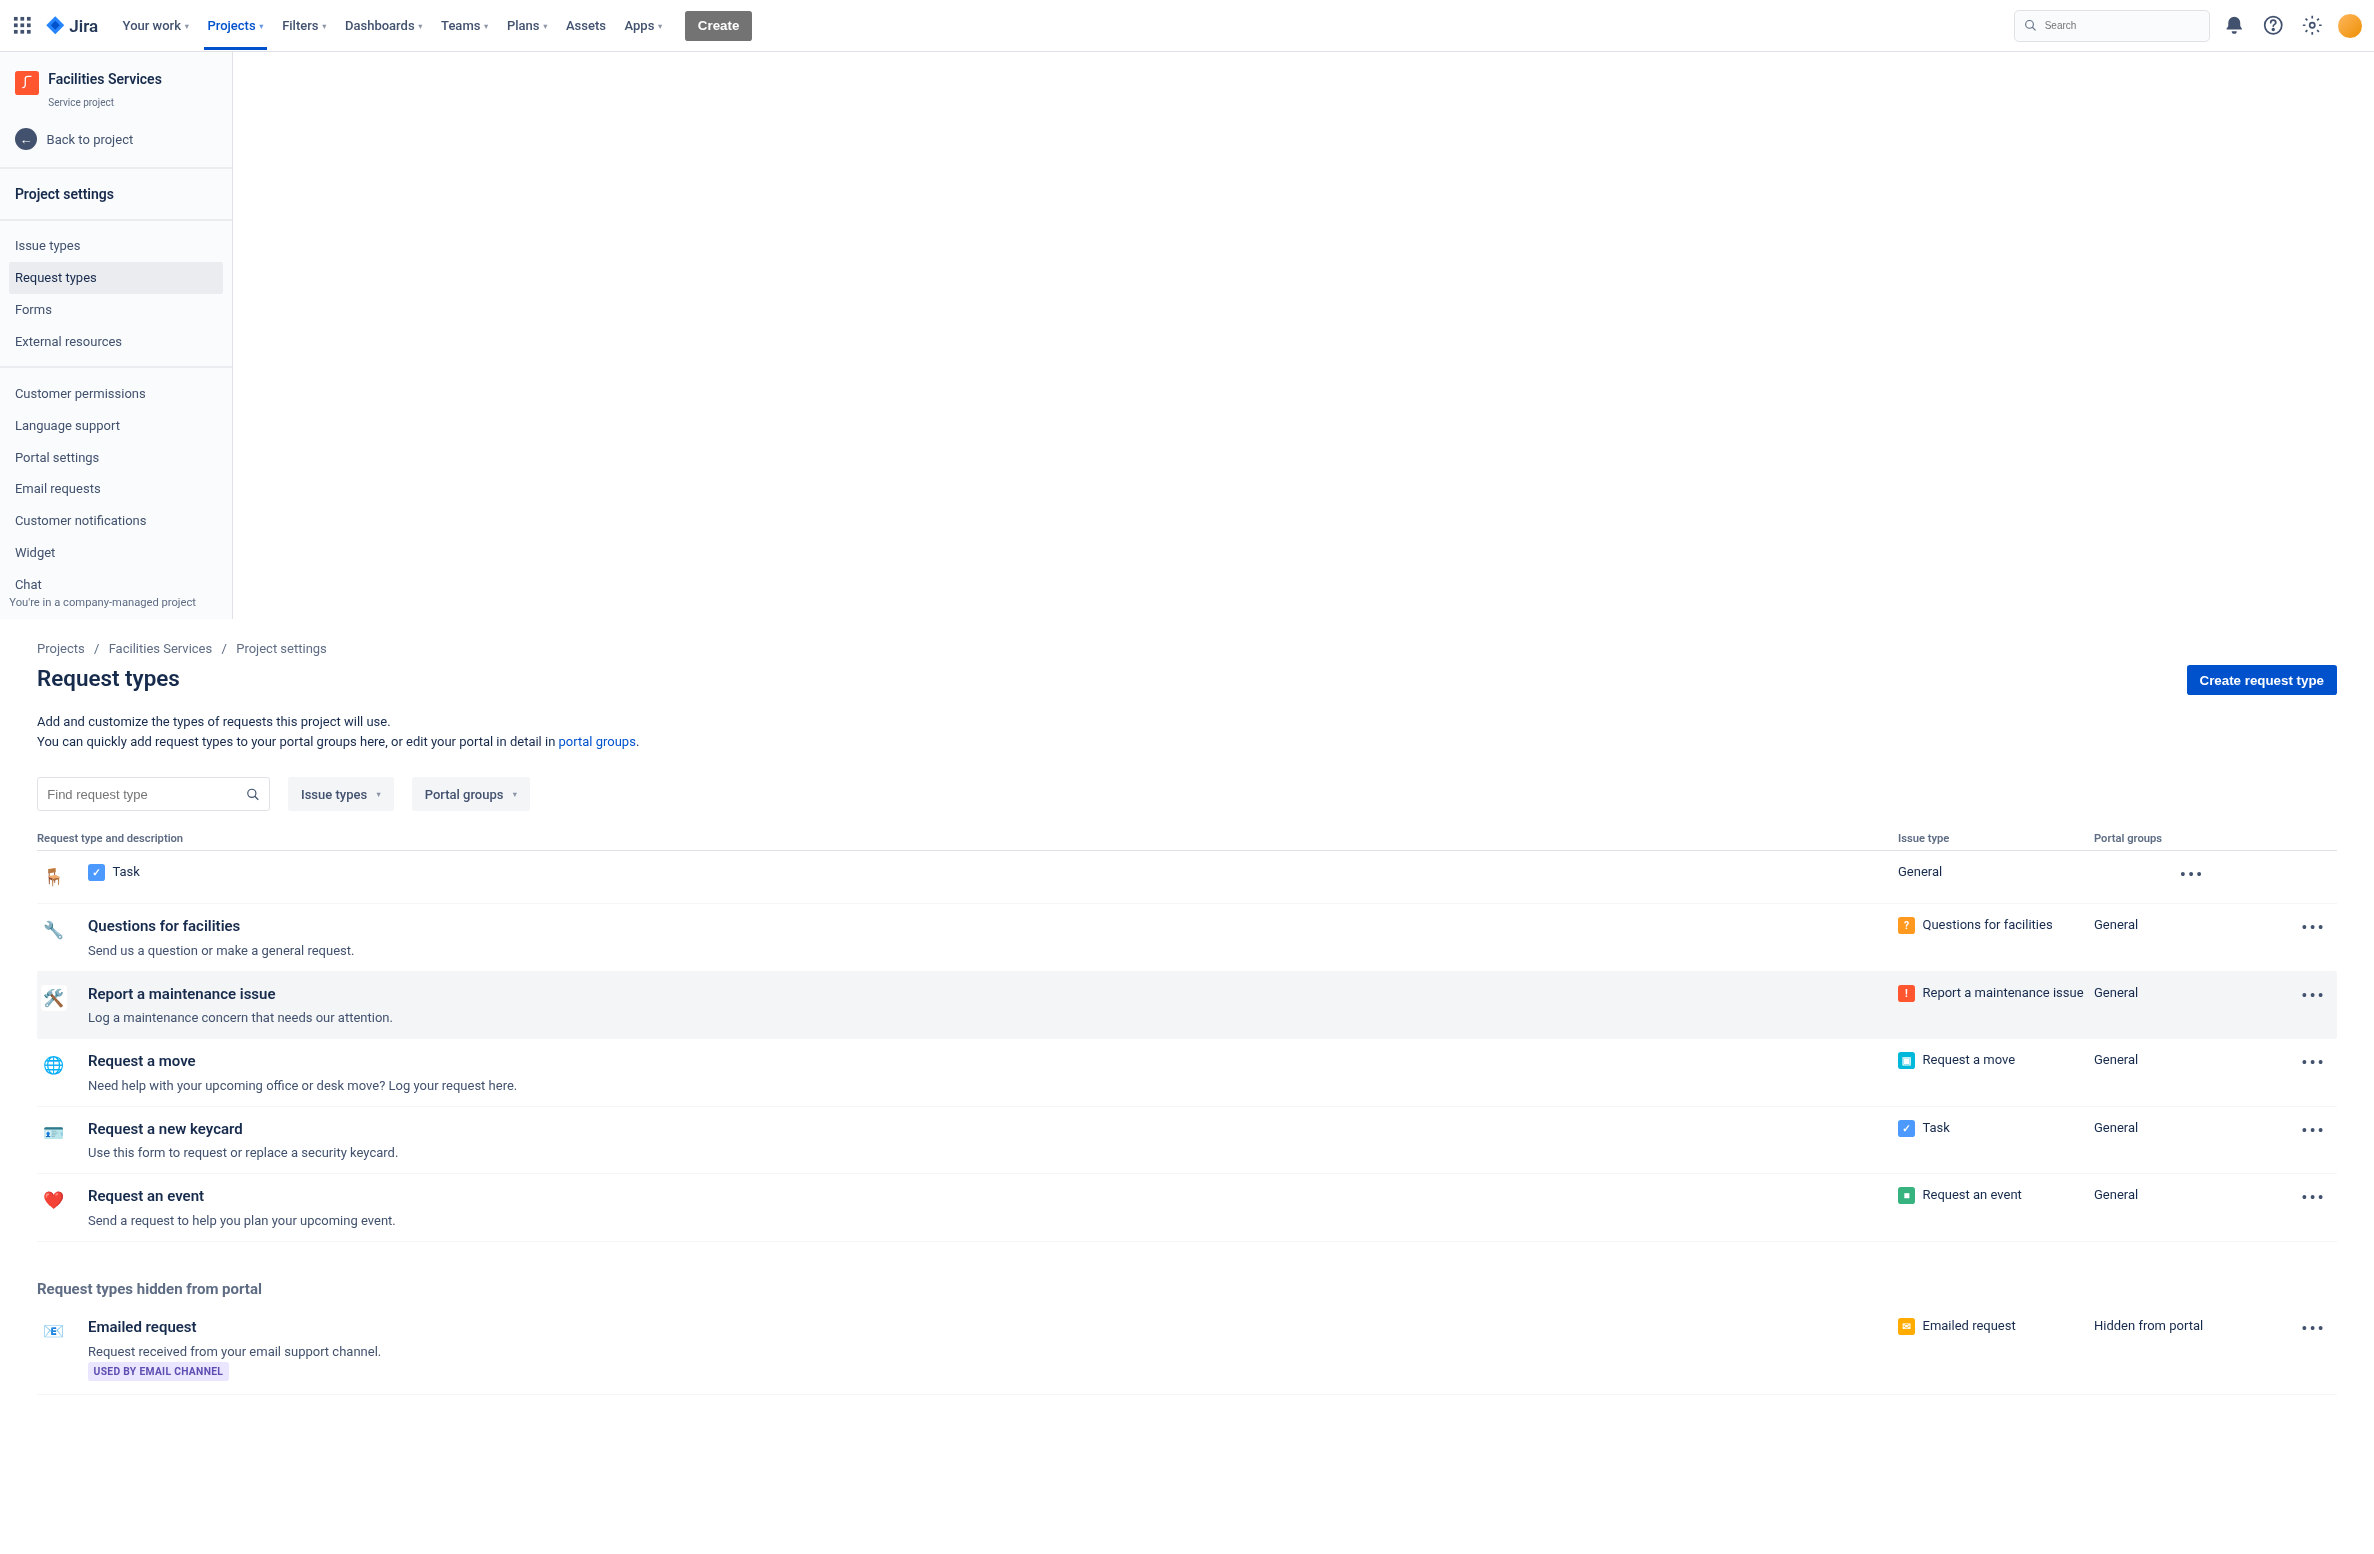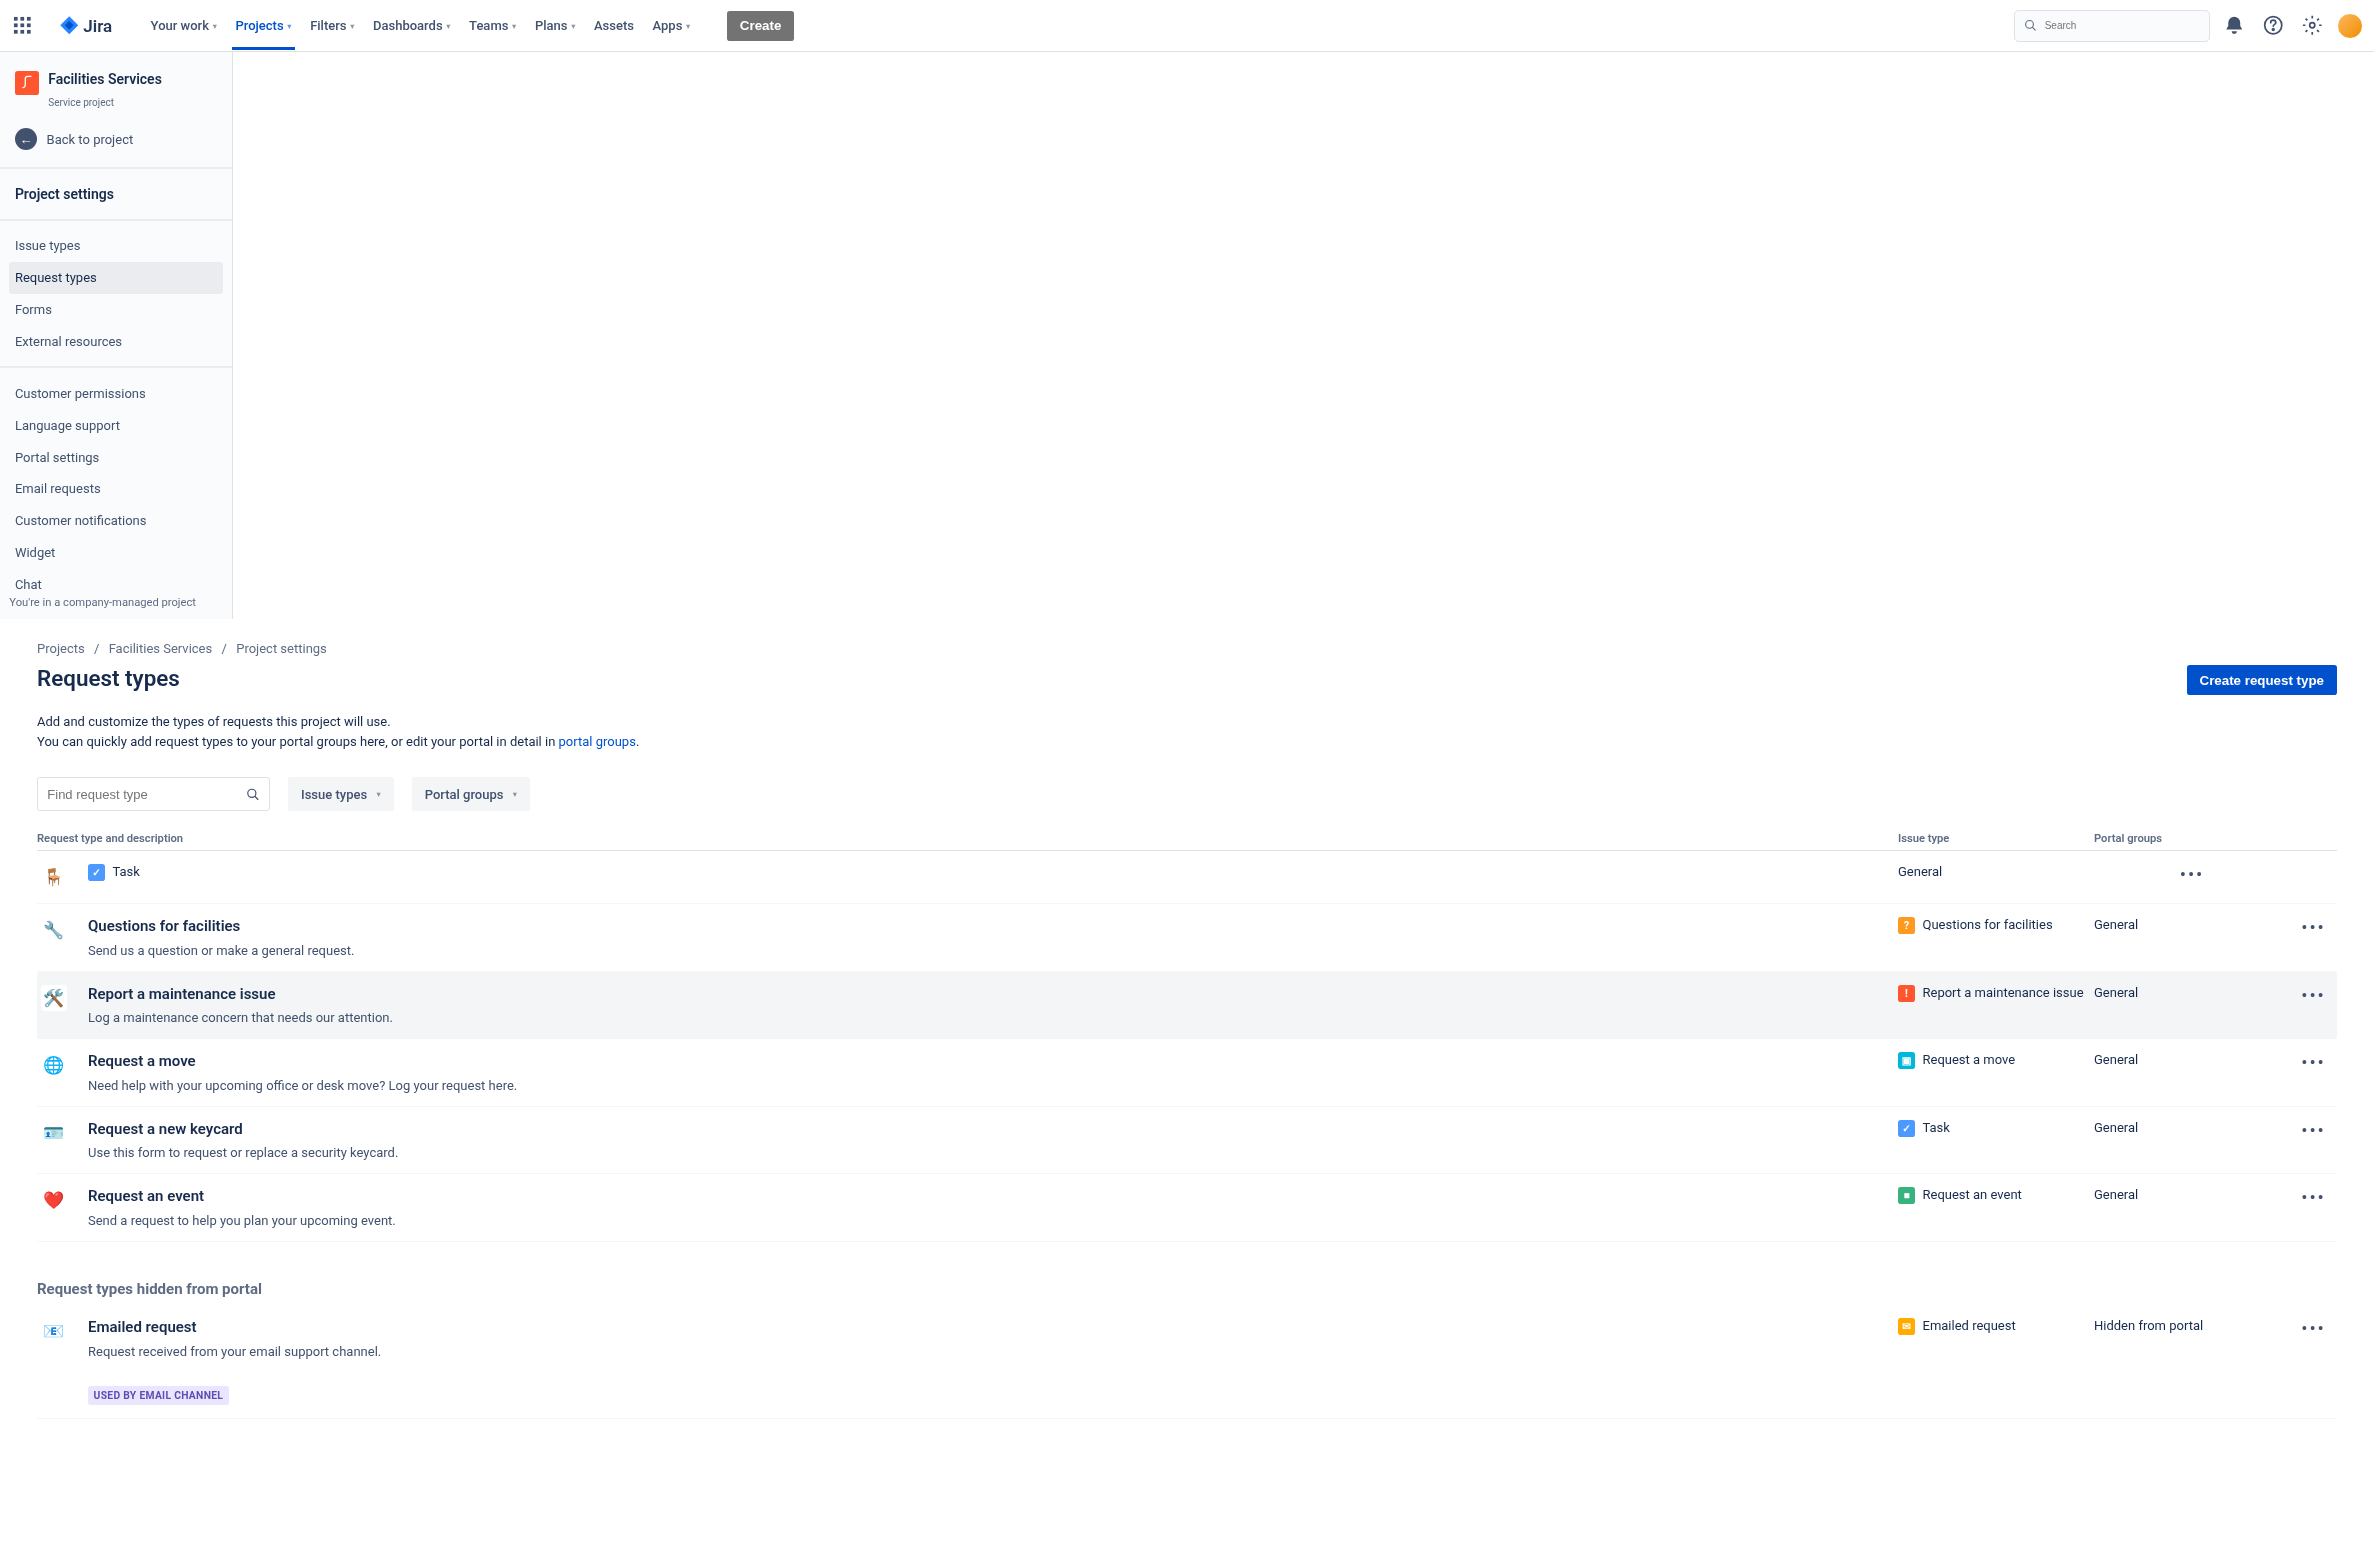--- a/index.html
+++ b/index.html
@@ -1,20 +1,20 @@
 <!DOCTYPE html>
 <html style="font-size:15px"><head>
 <meta charset="utf-8">
 <style>
 * { box-sizing: border-box; margin: 0; padding: 0; }
 body { font-family: -apple-system, BlinkMacSystemFont, "Segoe UI", Roboto, Helvetica, Arial, sans-serif; font-size: 13px; color: #172B4D; background: #fff; }
 
 
 .topnav { display: flex; align-items: center; height: 52px; padding: 0 11.2px; border-bottom: 0.9px solid #dfe1e6; }
-.topnav-left { display: flex; align-items: center; gap: 18px; }
+.topnav-left { display: flex; align-items: center; gap: 4px; }
 .app-switcher { width: 22.4px; height: 22.4px; margin-right: 7.5px; display:flex;align-items:center;justify-content:center; cursor:pointer;}
 .jira-logo { display: flex; align-items: center; gap: 3.7px; font-weight: 600; font-size: 17px; color:#253858; margin-right: 11.2px; cursor:pointer;}
 .nav-item { display: flex; align-items: center; gap: 3.7px; padding: 7.5px 9.3px; font-weight: 500; color: #42526E; cursor: pointer; border-radius: 2.8px; position:relative;}
 .nav-item.active { color: #0052CC; }
 .nav-item.active::after { content:""; position:absolute; bottom:-9.3px; left:5.6px; right:5.6px; height:2.8px; background:#0052CC; }
 .chevron { font-size: 8.4px; opacity: .6; }
 .create-btn { margin-left: 9.3px; background: #737373; color: #fff; font-weight: 600; border: none; padding: 7.5px 13px; border-radius: 2.8px; cursor: pointer; }
 .topnav-right { margin-left: auto; display: flex; align-items: center; gap: 9.3px; }
 .search-box { display: flex; align-items: center; gap: 7.5px; width: 196px; height: 32px; padding: 0 9.3px; border: 1.9px solid #dfe1e6; border-radius: 4.7px; color: #5e6c84; background:#fafbfc;}
 .search-box input { border: none; outline: none; width: 100%; font-size: 10px; background:transparent; color:#1d4ed8;}
@@ -56,21 +56,21 @@
 .trow { display:grid; grid-template-columns: 51px 1fr 196px 196px 47px; padding:13px 0; border-bottom:0.9px solid #f4f5f7; align-items:flex-start;}
 .trow.hl { background:#F4F5F7; border-radius:2.8px;}
 .rt-icon { width:26px; height:26px; border-radius:3.7px; background:#fff; display:flex;align-items:center;justify-content:center;font-size:17px; margin-left:3.7px;}
 .rt-title { font-weight:600; font-size:15px; color:#172B4D; }
 .rt-desc { margin-top:7.5px; color:#42526E; font-size:13px;}
 .issue-cell { display:flex; align-items:flex-start; gap:7.5px; font-size:13px; color:#172B4D;}
 .issue-badge { width:17px; height:17px; border-radius:2.8px; display:inline-flex; align-items:center; justify-content:center; color:#fff; font-size:10.3px; font-weight:700; flex-shrink:0;}
 .b-task { background:#4C9AFF;} .b-orange{background:#FF991F;} .b-red{background:#FF5630;} .b-teal{background:#00B8D9;} .b-green{background:#36B37E;} .b-yellow{background:#FFAB00;}
 .dots { font-size:18.6px; color:#42526E; cursor:pointer; letter-spacing:1.9px; text-align:center;}
 .section-label { font-size:15px; font-weight:700; color:#5e6c84; margin-top:38px; margin-bottom:7.5px;}
-.tag { display:inline-block; background:#EAE6FF; color:#5E4DB2; font-size:10.3px; font-weight:700; padding:2.8px 5.6px; border-radius:2.8px; margin-top:27px; letter-spacing:0.3px;}
+.tag { display:inline-block; background:#EAE6FF; color:#5E4DB2; font-size:10.3px; font-weight:700; padding:2.8px 5.6px; border-radius:2.8px; margin-top:3px; letter-spacing:0.3px;}
 </style>
 </head>
 <body>
 
 <div class="topnav">
   <div class="topnav-left">
     <div class="app-switcher">
       <svg width="18.6" height="18.6" viewBox="0 0 20 20">
           <g fill="#42526E">
             <rect x="1" y="1" width="4" height="4"></rect>

